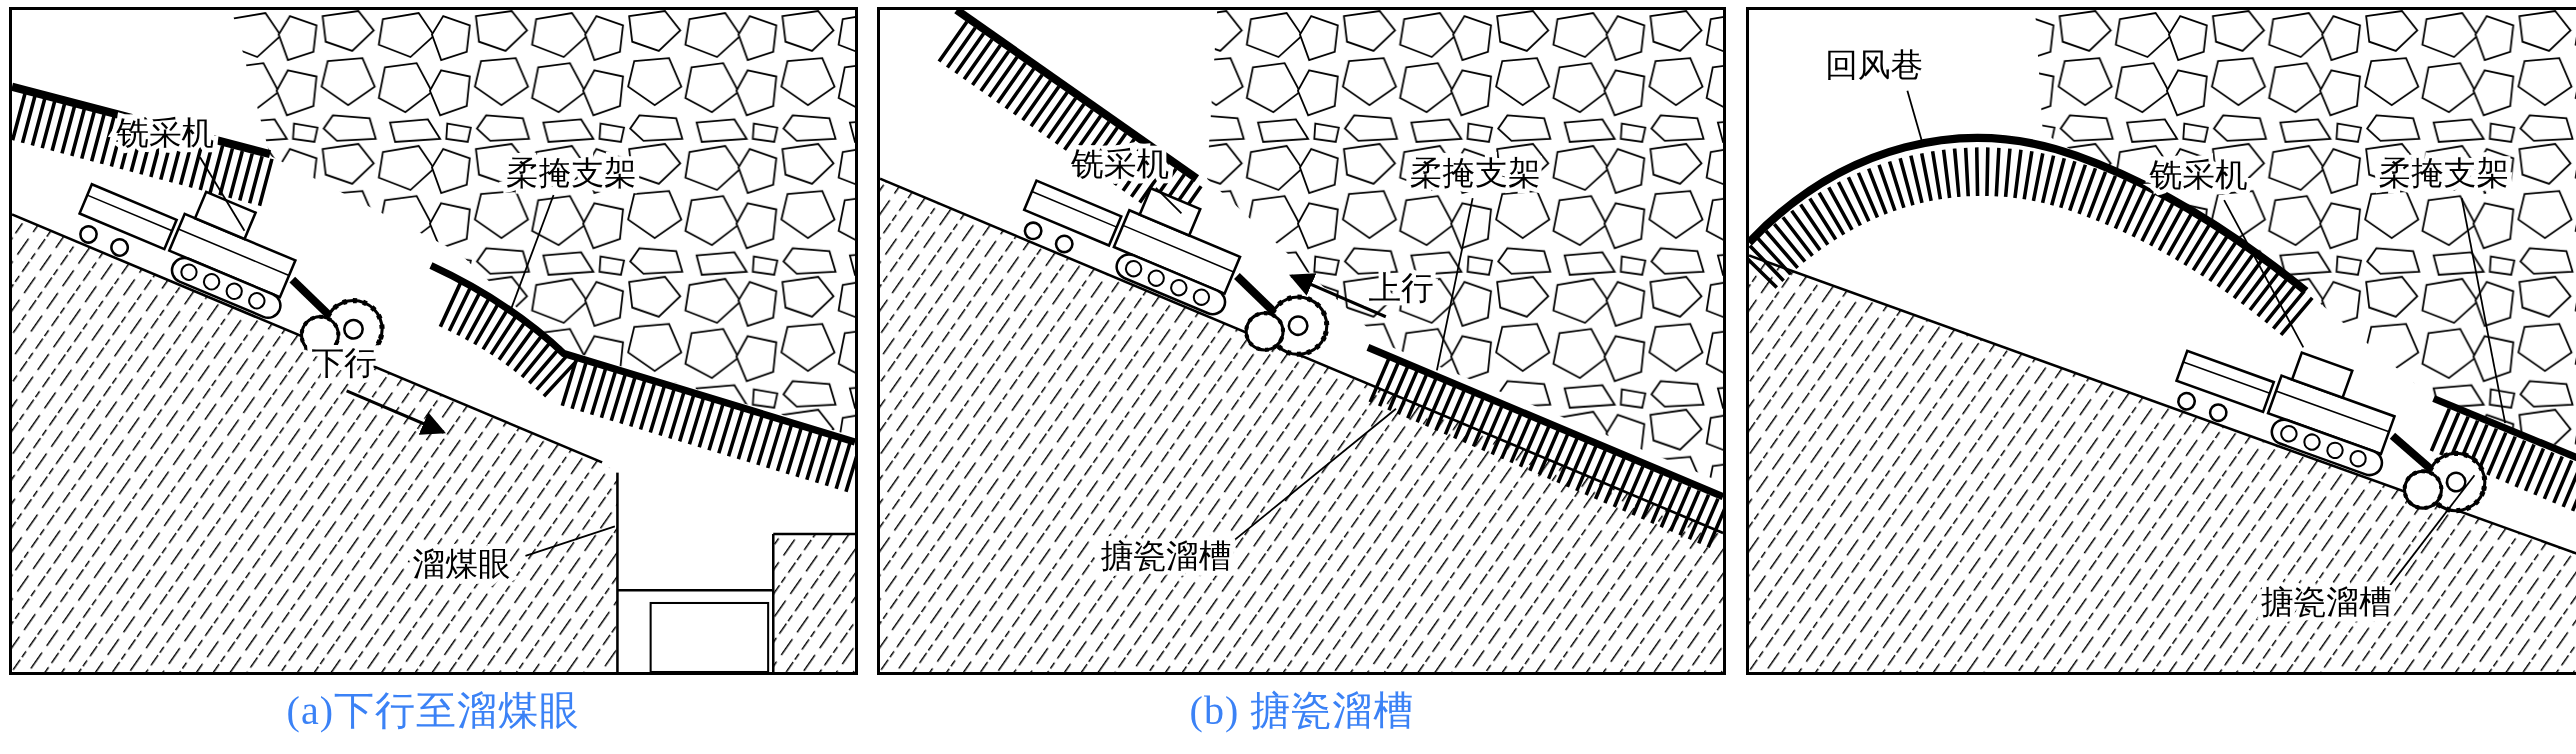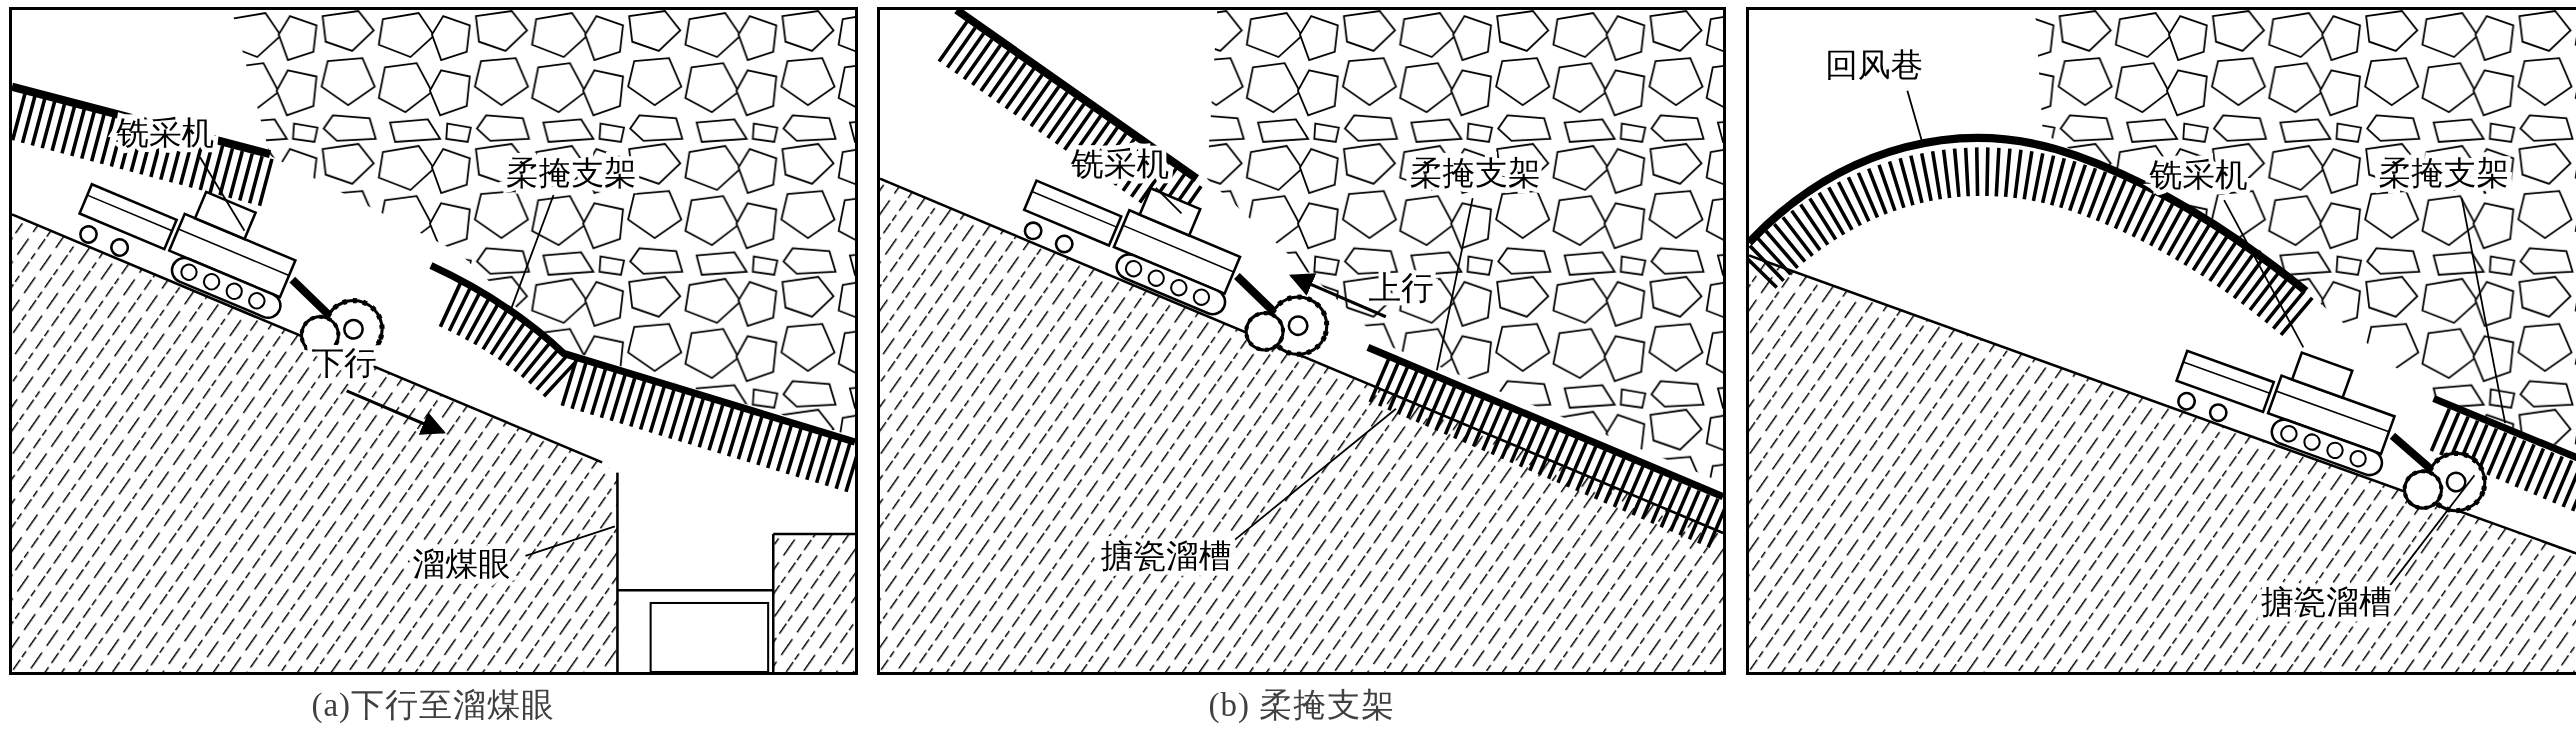--- a/index.html
+++ b/index.html
@@ -1,21 +1,21 @@
 <!DOCTYPE html>
 <html style="font-size:8.2px"><head>
 <meta charset="utf-8">
 <style>
   html,body{margin:0;padding:0;background:#fff;}
   body{width:3481px;height:755px;font-family:"Liberation Serif",serif;}
   .figure{display:flex;gap:19.6px;padding:7.2px 8.8px 0 8.8px;align-items:flex-start;}
   .panel-wrap{display:flex;flex-direction:column;align-items:center;width:849px;}
   .panel{width:849px;height:668px;border:3.1px solid #000;box-sizing:border-box;background:#fff;overflow:hidden;}
   .panel svg{display:block;width:100%;height:100%;}
-  .caption{margin-top:8.2px;font-size:33px;color:#404040;text-align:center;letter-spacing:1px;}
+  .caption{margin-top:8.2px;font-size:40px;color:#3b82f6;text-align:center;letter-spacing:1px;}
   .lbl{font-family:"Liberation Serif",serif;font-size:64px;fill:#000;stroke:#fff;stroke-width:18px;paint-order:stroke;text-anchor:middle;}
   .leader{stroke:#000;stroke-width:3.5;fill:none;}
   .arrowline{stroke:#000;stroke-width:6;fill:none;}
   .thick{stroke:#000;fill:none;}
   .floorline{stroke:#000;stroke-width:5;fill:none;}
 </style>
 </head>
 <body>
 
 <svg width="0" height="0" style="position:absolute" aria-hidden="true">
@@ -121,21 +121,21 @@
         <line class="leader" x1="540" y1="348" x2="590" y2="398"></line>
         <text class="lbl" x="470" y="322">铣采机</text>
         <line class="leader" x1="1160" y1="368" x2="1090" y2="705"></line>
         <text class="lbl" x="1165" y="340">柔掩支架</text>
         <line class="arrowline" marker-end="url(#arrow)" x1="990" y1="600" x2="805" y2="520"></line>
         <text class="lbl" x="1020" y="565">上行</text>
         <line class="leader" x1="690" y1="1040" x2="1010" y2="780"></line>
         <text class="lbl" x="560" y="1090">搪瓷溜槽</text>
       </svg>
     </div>
-    <div class="caption">(b) 柔掩支架</div>
+    <div class="caption">(b) 搪瓷溜槽</div>
   </div>
 
   <div class="panel-wrap">
     <div class="panel">
       <svg viewBox="0 0 1650 1295" preserveAspectRatio="none">
         <polygon points="0,480 1650,1074 1650,1295 0,1295" fill="url(#hatch)"></polygon>
         <line class="floorline" x1="0" y1="480" x2="1650" y2="1074"></line>
         <polygon points="560,0 1650,0 1650,878 1340,762 1092,552 900,415 650,285 575,240" fill="url(#rocks)"></polygon>
 
         <path class="thick" stroke-width="16" d="M 0,455 C 180,265 420,205 640,285 C 810,345 960,445 1090,550"></path>

